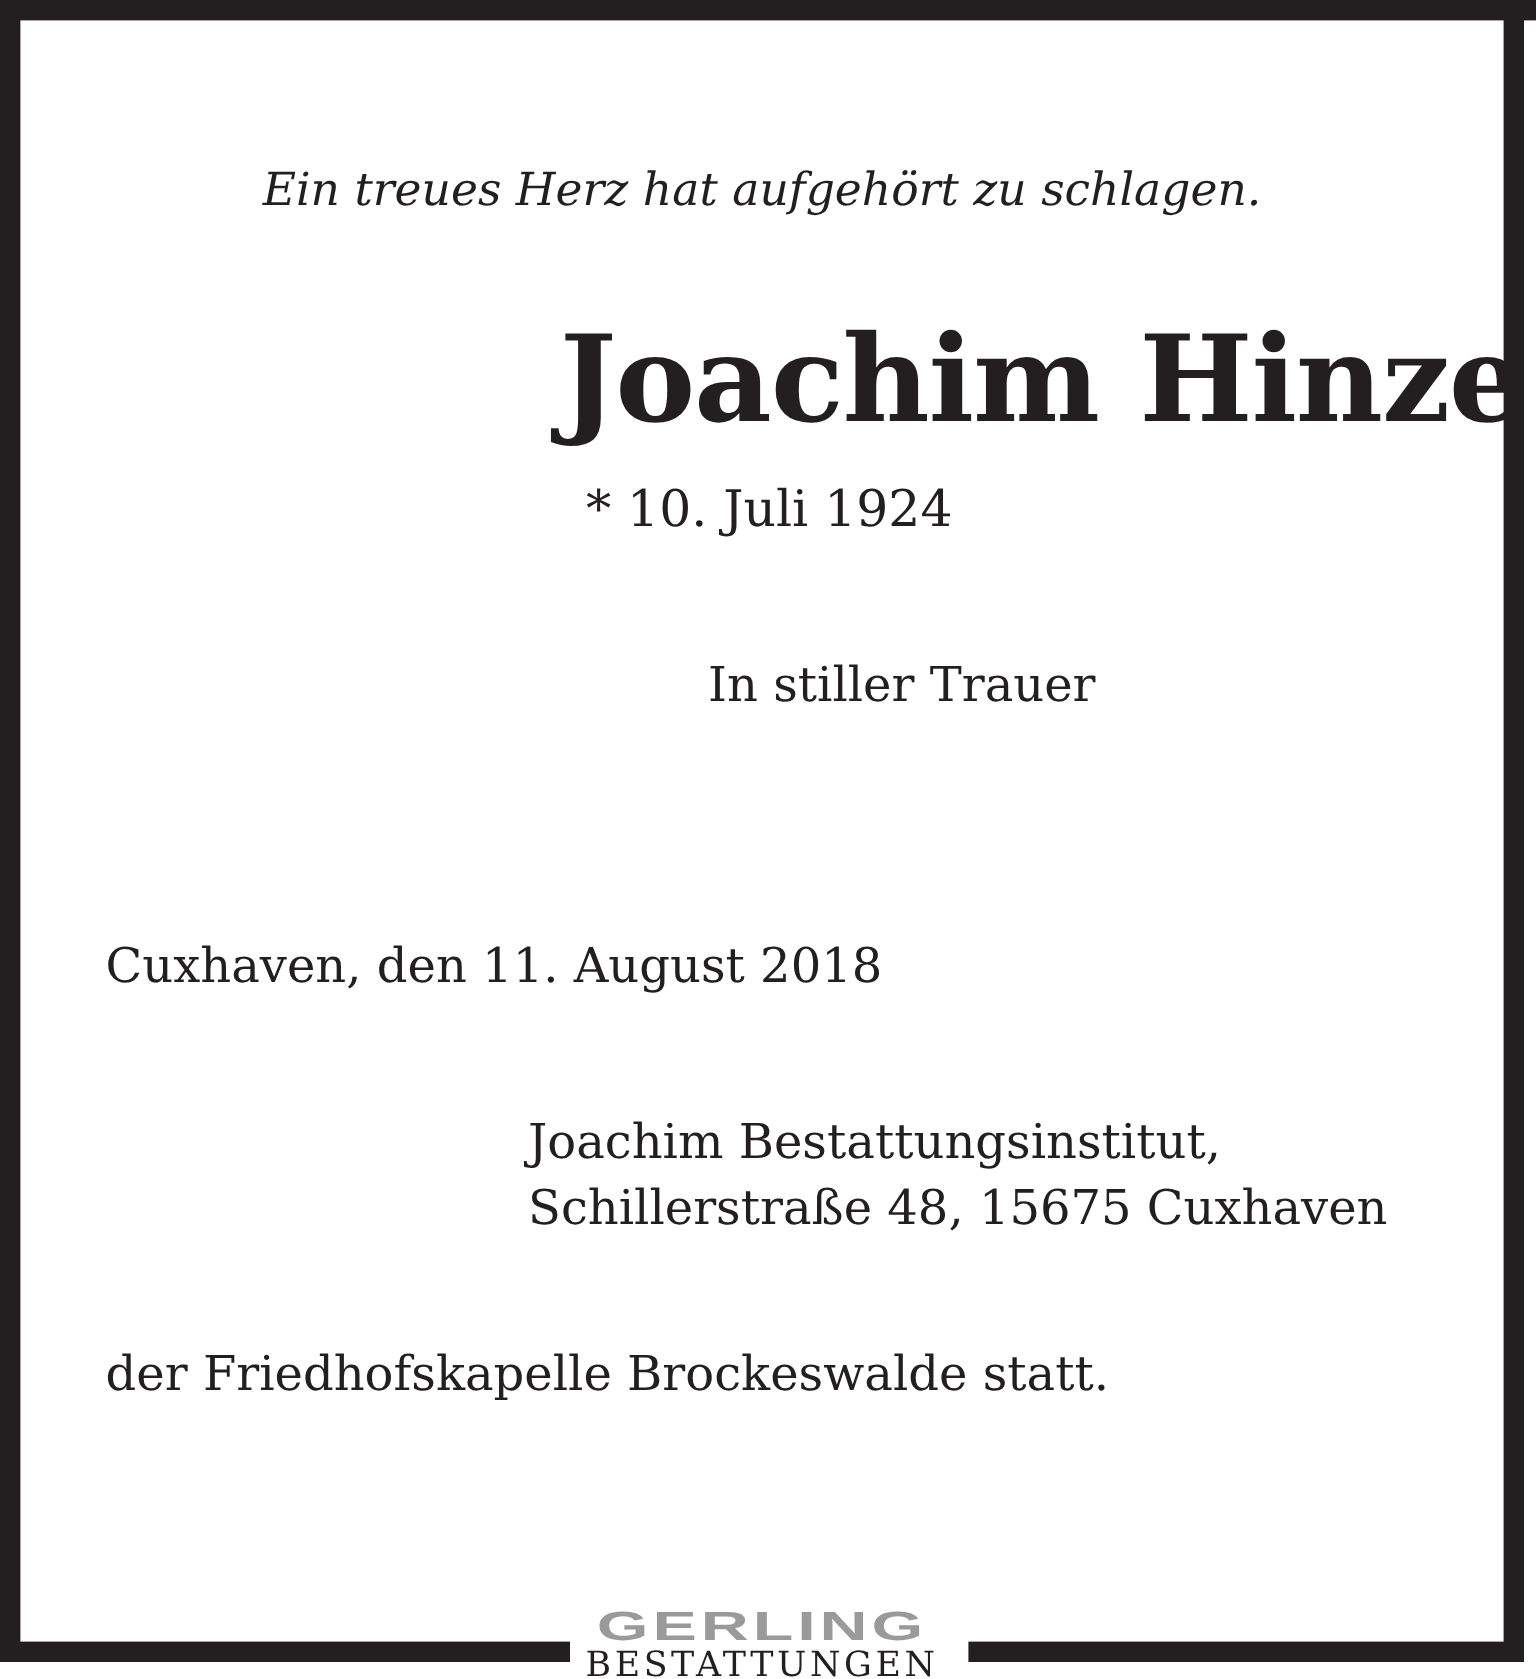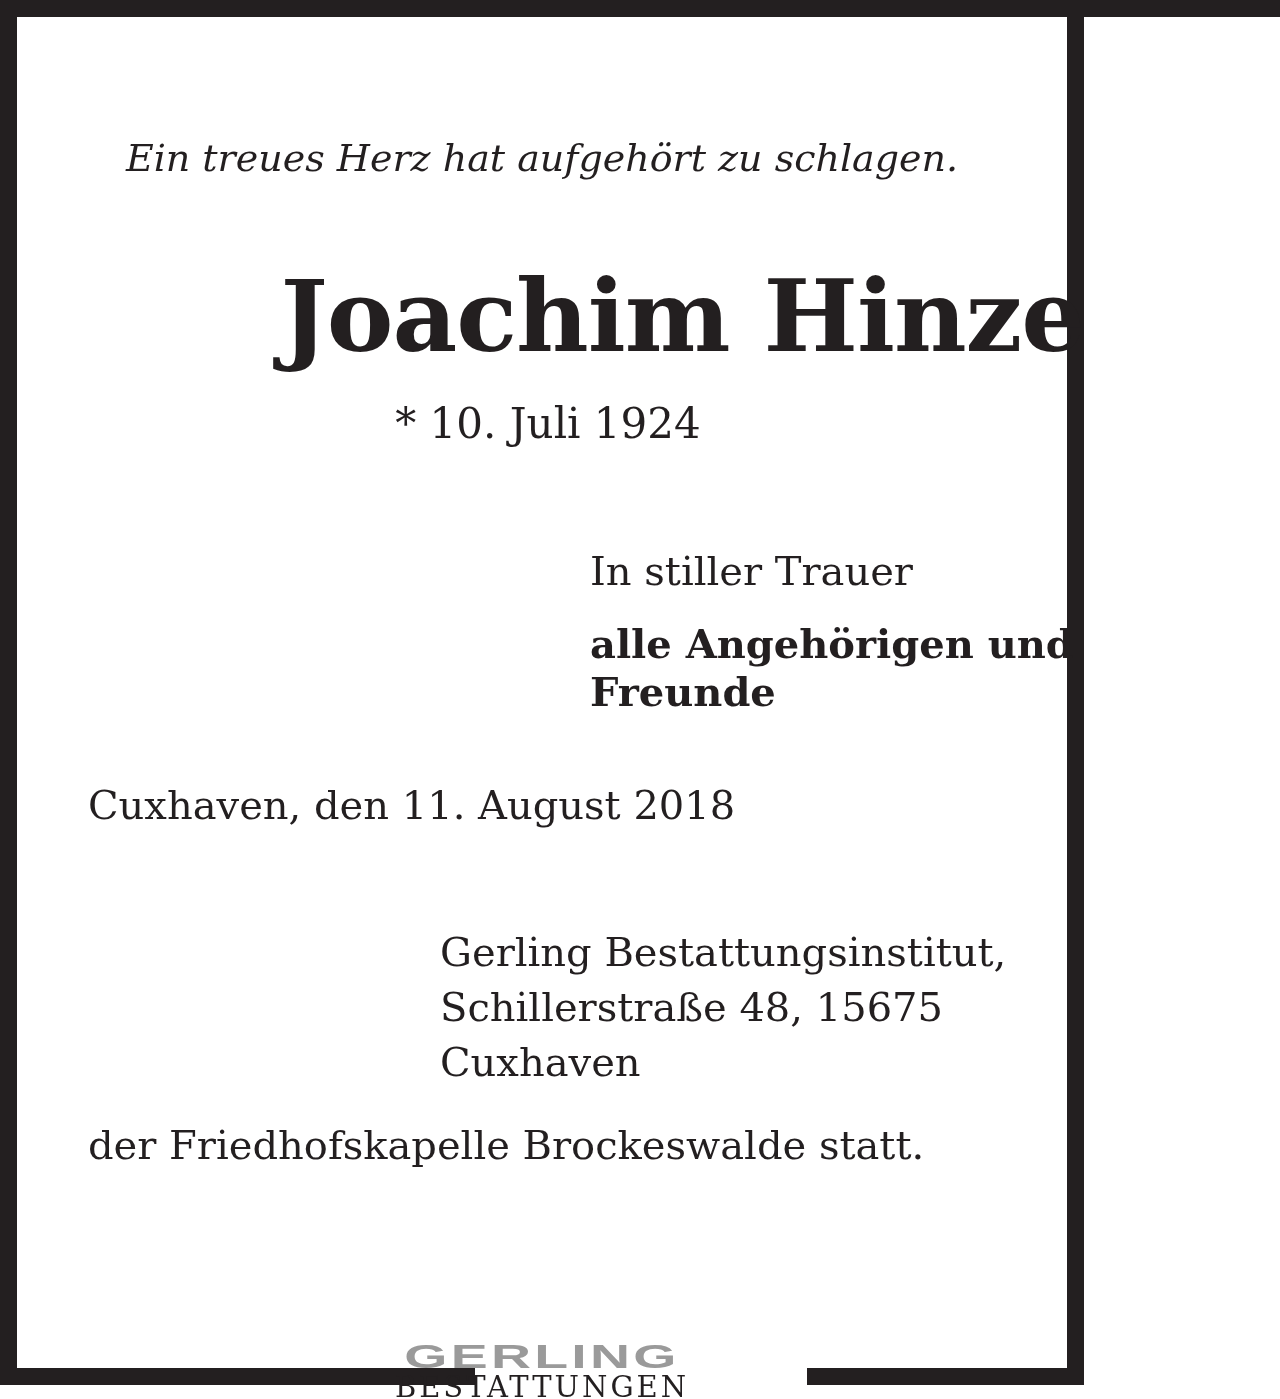--- a/index.html
+++ b/index.html
@@ -9,21 +9,21 @@
     --bg: #ffffff;
   }
   * { margin: 0; padding: 0; box-sizing: border-box; }
   html, body {
     width: 1280px; height: 1399px;
     background: var(--bg);
     overflow: hidden;
   }
   .sheet {
     position: relative;
-    width: 1084px; height: 1399px;
+    width: 1270px; height: 1399px;
     background: var(--bg);
     color: var(--text);
     font-family: "DejaVu Serif", serif;
   }
   
   .frame-top    { position: absolute; top: 0; left: 0; width: 1280px; height: 17px; background: var(--frame); }
   .frame-left   { position: absolute; top: 0; left: 0; width: 17px; height: 1385px; background: var(--frame); }
   .frame-right  { position: absolute; top: 0; right: 0; width: 17px; height: 1385px; background: var(--frame); }
   .frame-bottom-left  { position: absolute; top: 1368px; left: 0;  width: 475px; height: 17px; background: var(--frame); }
   .frame-bottom-right { position: absolute; top: 1368px; left: 807px; right: 0; height: 17px; background: var(--frame); }
@@ -101,27 +101,26 @@
   <div class="epigraph">Ein treues Herz hat aufgehört zu schlagen.</div>
 
   <div class="name">Joachim Hinze</div>
 
   <div class="dates">
     <span>* 10. Juli 1924</span>
   </div>
 
   <div class="signature">
     <div class="sig-intro">In stiller Trauer</div>
-    <div class="sig-names">alle Angehörigen und Freunde</div>
   </div>
 
   <div class="place-date">Cuxhaven, den 11. August 2018</div>
 
   <div class="address-value">
-    <div>Gerling Bestattungsinstitut,</div>
+    <div>Joachim Bestattungsinstitut,</div>
     <div>Schillerstraße 48, 15675 Cuxhaven</div>
   </div>
 
   <div class="ceremony">
     <div class="cer-line2">der Friedhofskapelle Brockeswalde statt.</div>
   </div>
 
   <div class="logo">
     <div class="logo-name">GERLING</div>
     <div class="logo-tagline">BESTATTUNGEN</div>

